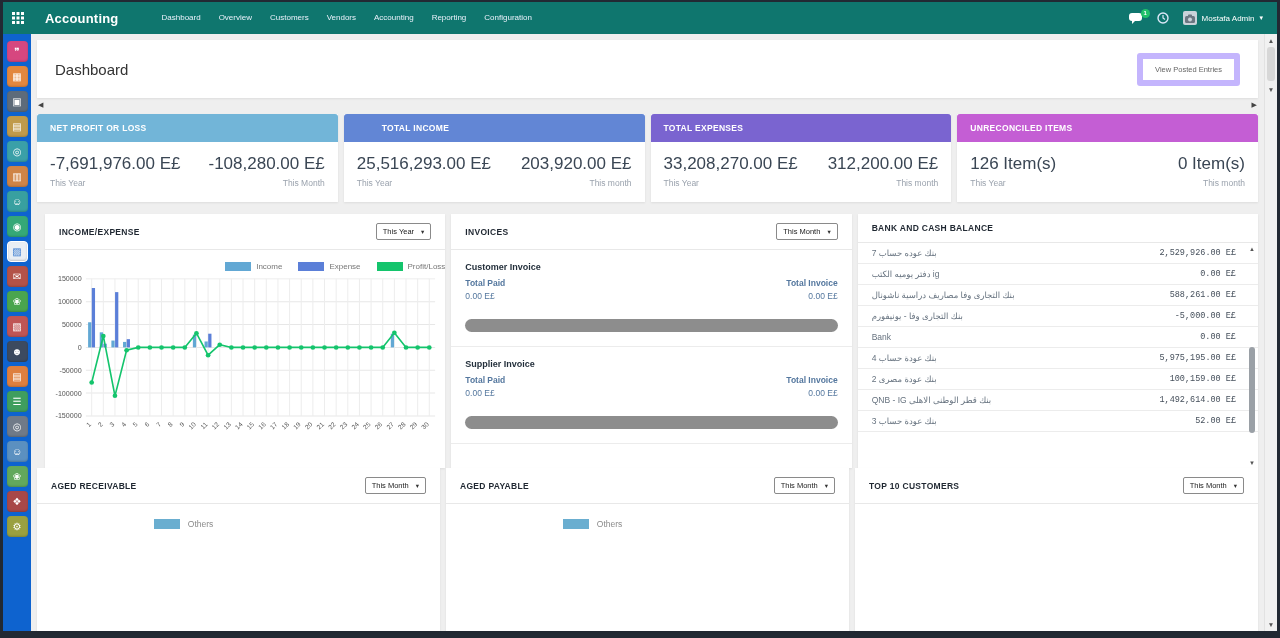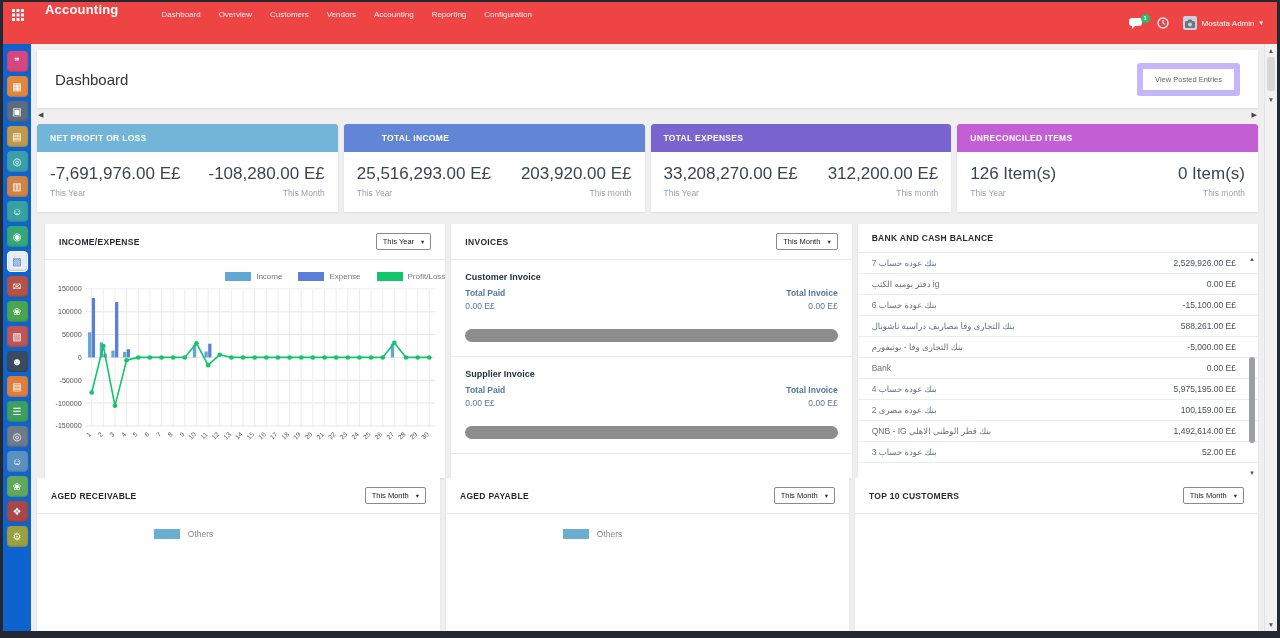--- a/index.html
+++ b/index.html
@@ -1,21 +1,21 @@
 <!DOCTYPE html>
 <html><head>
 <meta charset="utf-8">
 <style>
   * { margin:0; padding:0; box-sizing:border-box; }
   html,body { width:1280px; height:638px; overflow:hidden; }
   body { background:#222933; font-family:"Liberation Sans", sans-serif; position:relative; }
   .window { position:absolute; top:2px; left:3px; right:3px; bottom:7px; display:flex; flex-direction:column; background:#efefef; }
 
   
-  .topbar { height:42px; background:#ef4444; display:flex; color:#fff; flex:0 0 auto; }
+  .topbar { height:32px; background:#0f766e; display:flex; align-items:center; color:#fff; flex:0 0 auto; }
   .apps-btn { width:30px; height:26px; display:flex; align-items:center; justify-content:center; cursor:pointer; }
   .brand { font-size:13px; font-weight:bold; margin:0 34px 0 12px; letter-spacing:.2px; }
   .nav { display:flex; height:26px; }
   .nav a { color:#eaf1fb; font-size:8px; line-height:26px; padding:0 9px; text-decoration:none; cursor:pointer; }
   .top-right { margin-left:auto; display:flex; align-items:center; gap:14px; padding-right:14px; }
   .tb-ic { position:relative; display:flex; align-items:center; cursor:pointer; }
   .badge { position:absolute; top:-4px; right:-7px; background:#21c16b; color:#fff; font-size:6px; font-weight:bold;
            min-width:9px; height:9px; border-radius:5px; display:flex; align-items:center; justify-content:center; padding:0 1px; }
   .avatar { width:14px; height:14px; border-radius:2px; background:#c9d2da; display:flex; align-items:center; justify-content:center; overflow:hidden; }
   .uname { font-size:8px; color:#fff; display:flex; align-items:center; gap:5px; cursor:pointer; }
@@ -76,21 +76,21 @@
   .inv-col.right { text-align:right; }
   .inv-t { font-size:8.5px; font-weight:bold; color:#54779e; }
   .inv-v { font-size:8.5px; color:#54779e; margin-top:3px; }
   .inv-bar { height:13px; background:#8d8d8d; border-radius:7px; margin:16px 14px 14px; }
   .inv-div { border-top:1px solid #ececec; margin-top:2px; }
 
   
   .bank-list { flex:1; overflow:hidden; }
   .bank-row { display:flex; justify-content:space-between; align-items:center; padding:5px 22px 5px 14px; border-bottom:1px solid #ececec; }
   .bank-name { font-size:8.5px; color:#66727f; }
-  .bank-amt { font-size:8.5px; color:#454f5b; }
+  .bank-amt { font-size:8.5px; color:#454f5b;font-family:Liberation Mono, monospace; }
   .bank-rail { position:absolute; top:32px; bottom:2px; right:2px; width:8px; }
   .bank-rail .arr { position:absolute; left:0; width:100%; text-align:center; font-size:6px; color:#555; cursor:pointer; }
   .bank-rail .thumb { position:absolute; left:1px; right:1px; top:46%; height:86px; background:#9aa0a6; border-radius:3px; cursor:pointer; }
 
   
   .legend-strip { display:flex; align-items:center; gap:8px; padding:15px 0 0 29%; }
   .legend-strip .sw { width:26px; height:10px; display:inline-block; }
   .legend-strip .lb { font-size:8.5px; color:#8b8b8b; }
 </style>
 </head>
@@ -515,24 +515,20 @@
               <div class="bank-row">
                 <span class="bank-name">بنك عوده حساب 7</span>
                 <span class="bank-amt">2,529,926.00 E£</span>
               </div>
 
               <div class="bank-row">
                 <span class="bank-name">دفتر يوميه الكتب ig</span>
                 <span class="bank-amt">0.00 E£</span>
               </div>
 
-              <div class="bank-row">
-                <span class="bank-name">بنك عودة حساب 6</span>
-                <span class="bank-amt">-15,100.00 E£</span>
-              </div>
 
               <div class="bank-row">
                 <span class="bank-name">بنك التجارى وفا مصاريف دراسية ناشونال</span>
                 <span class="bank-amt">588,261.00 E£</span>
               </div>
 
               <div class="bank-row">
                 <span class="bank-name">بنك التجارى وفا - يونيفورم</span>
                 <span class="bank-amt">-5,000.00 E£</span>
               </div>

